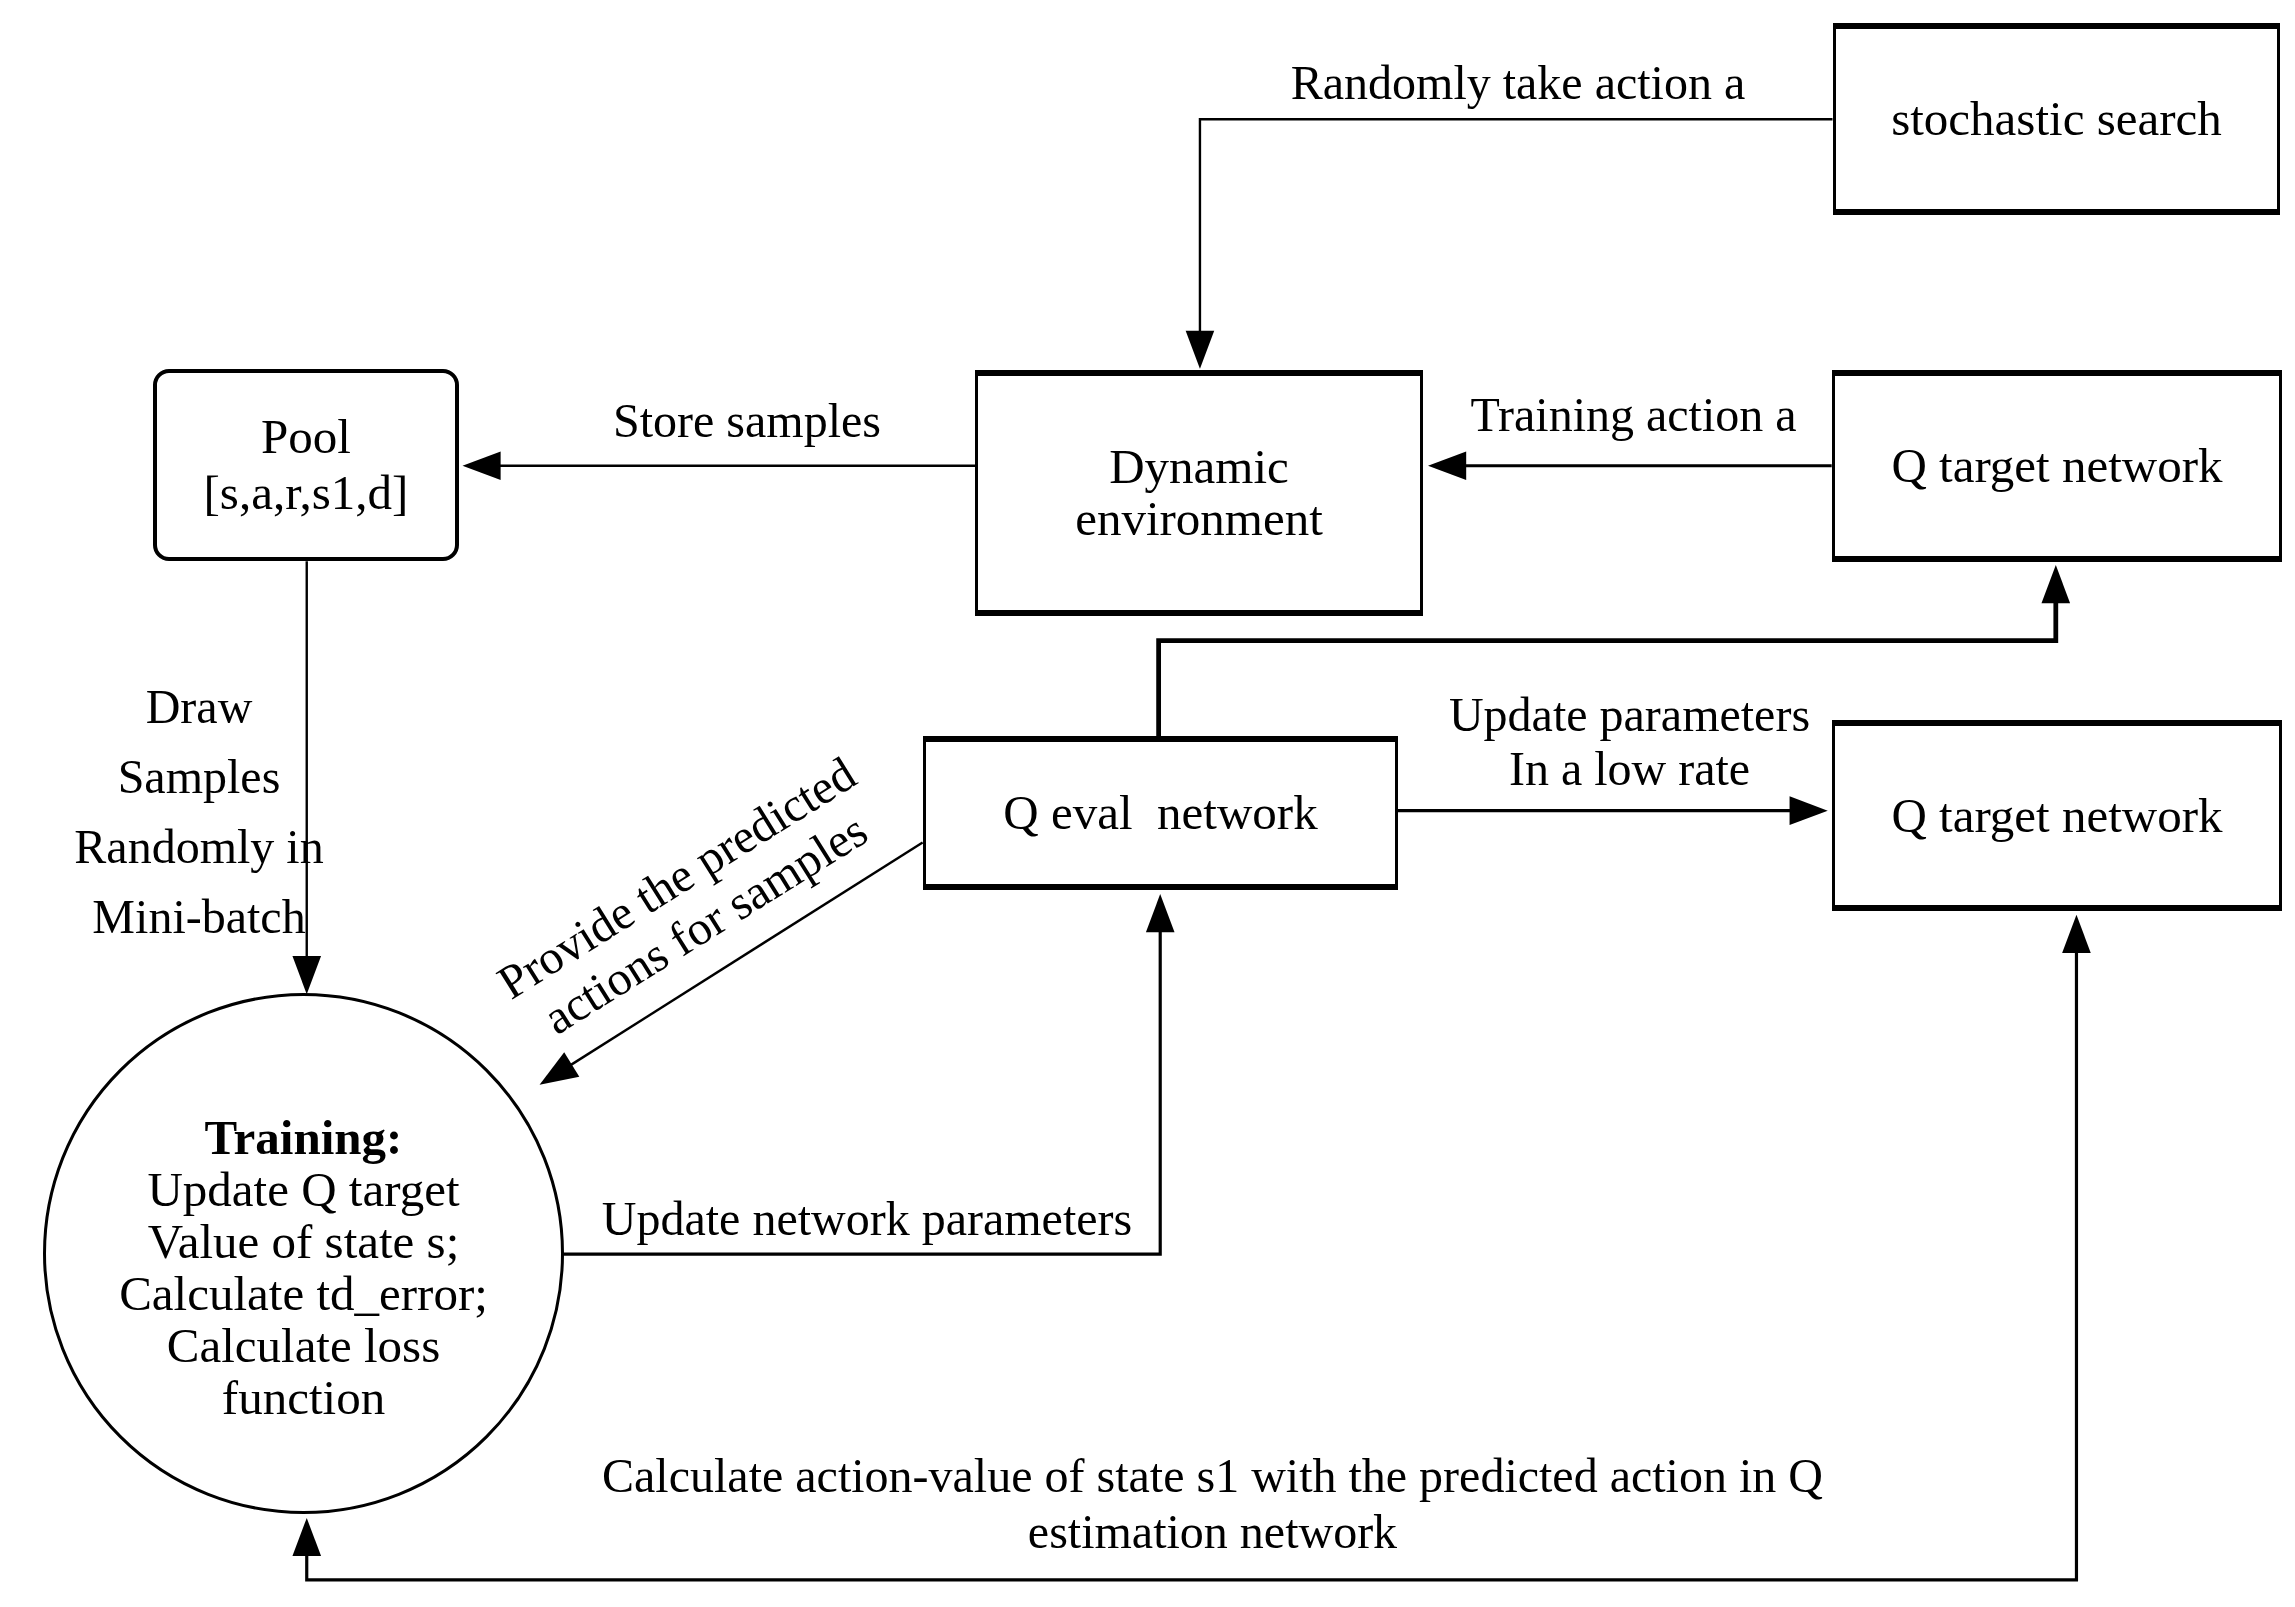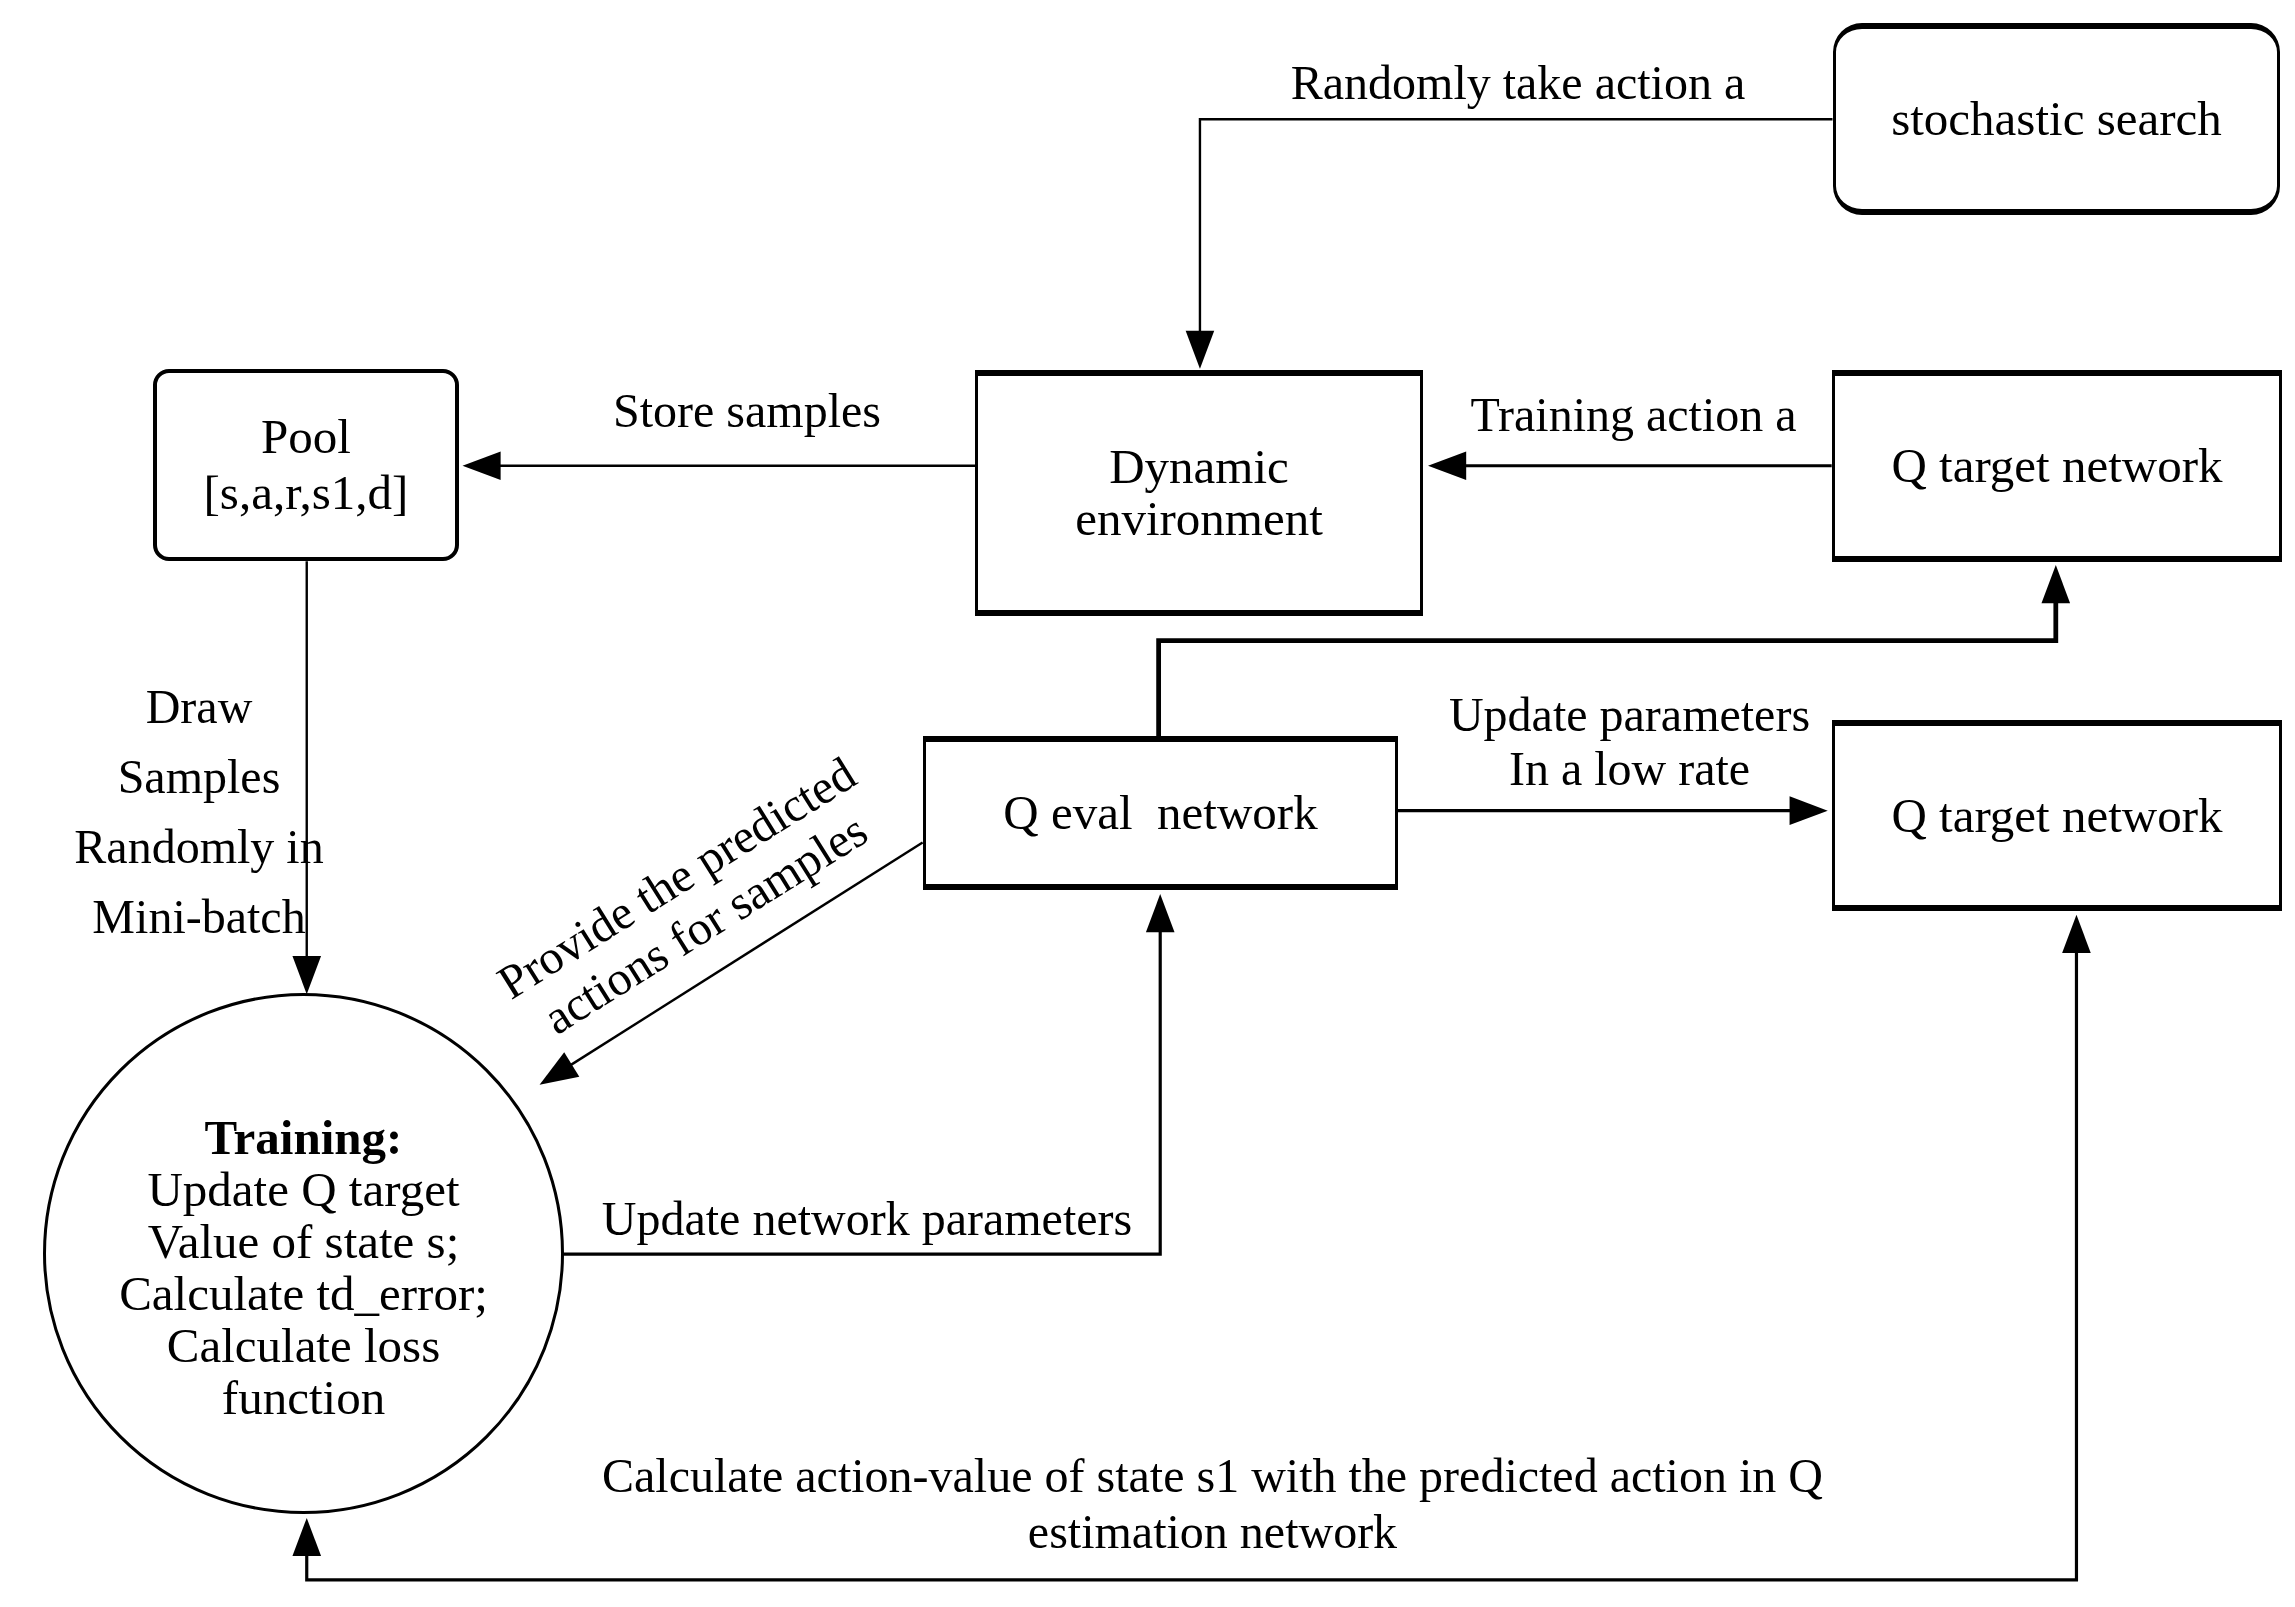--- a/index.html
+++ b/index.html
@@ -102,21 +102,21 @@
       <polygon points="386,1251 368,1203 404,1203"></polygon>
       <polygon points="679,1365 710,1324 729,1355"></polygon>
       <polygon points="1460,1125 1442,1173 1478,1173"></polygon>
       <polygon points="2587,711 2569,759 2605,759"></polygon>
       <polygon points="2300,1020 2252,1002 2252,1038"></polygon>
       <polygon points="386,1910 368,1958 404,1958"></polygon>
       <polygon points="2613,1151 2595,1199 2631,1199"></polygon>
     </g>
   </svg>
 
-  <div class="node" style="left:1833px; top:23px;  width:447px; height:192px;border-radius:29px;">stochastic search</div>
+  <div class="node" style="left:1833px; top:23px;  width:447px; height:192px;">stochastic search</div>
 
   <div class="node" style="left:1832px; top:370px; width:450px; height:192px;">Q target network</div>
 
   <div class="node" style="left:975px; top:370px; width:448px; height:246px;">Dynamic
 environment</div>
 
   <div class="node rounded" style="left:153px; top:369px; width:306px; height:192px; line-height:56px;">Pool
 [s,a,r,s1,d]</div>
 
   <div class="node" style="left:923px; top:736px; width:475px; height:154px;">Q eval  network</div>
@@ -129,21 +129,21 @@
 Value of state s;
 Calculate td_error;
 Calculate loss
 function</div>
   </div>
 
   <div class="edge-label" style="left:1240px; top:56px; width:556px;">Randomly take action a</div>
 
   <div class="edge-label" style="left:1431px; top:388px; width:405px;">Training action a</div>
 
-  <div class="edge-label" style="left:556px; top:384px; width:382px;">Store samples</div>
+  <div class="edge-label" style="left:556px; top:394px; width:382px;">Store samples</div>
 
   <div class="edge-label" style="left:48px; top:672px; width:302px; line-height:70px;">Draw
 Samples
 Randomly in
 Mini-batch</div>
 
   <div class="edge-label rotated" style="left:691px; top:901px; width:556px;">Provide the predicted
 actions for samples</div>
 
   <div class="edge-label" style="left:565px; top:1192px; width:604px;">Update network parameters</div>

